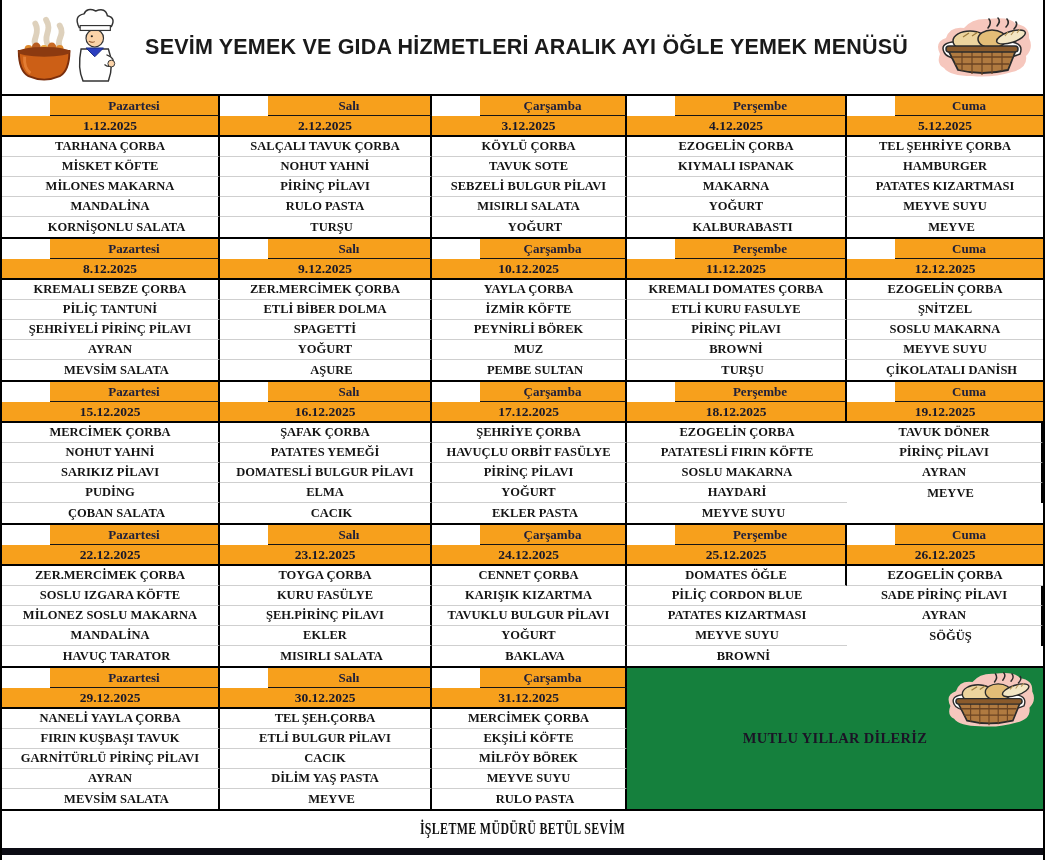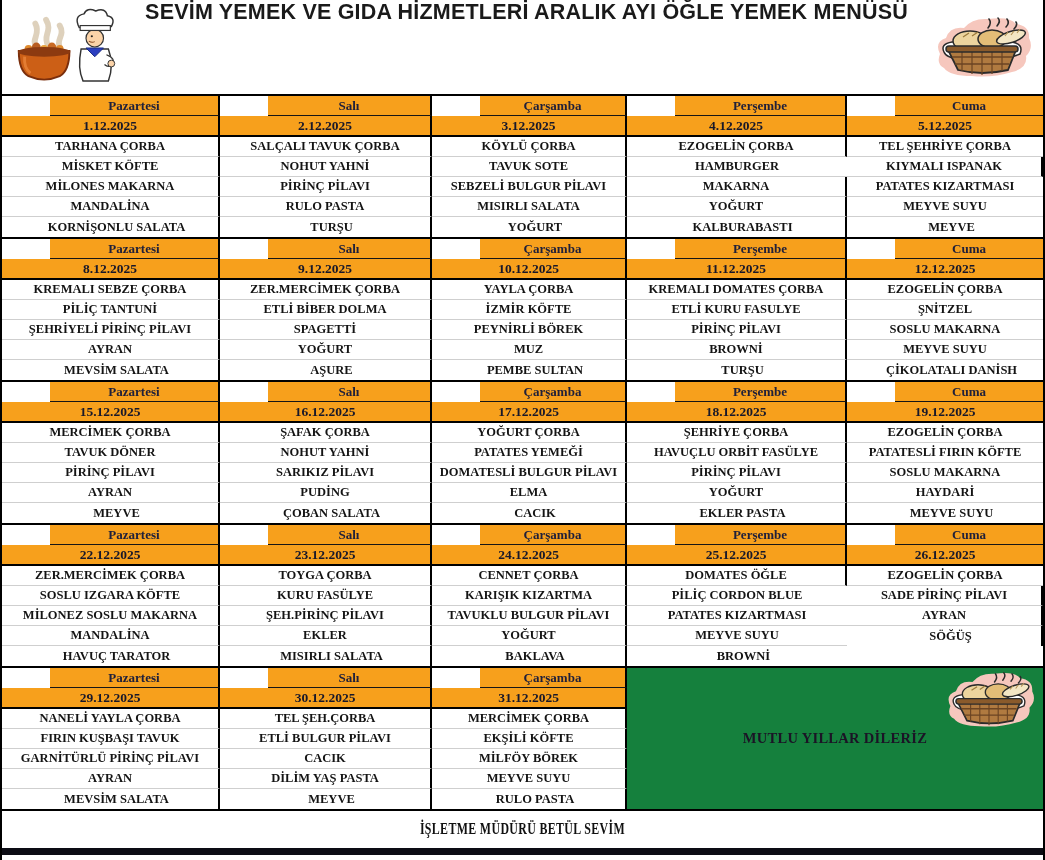--- a/index.html
+++ b/index.html
@@ -8,21 +8,21 @@
     position: relative;
     width: 1045px; height: 860px;
     background: #ffffff;
     border-left: 2px solid #000;
     border-right: 2px solid #000;
     display: flex; flex-direction: column;
     font-family: "Liberation Serif", "DejaVu Serif", serif;
     overflow: hidden;
   }
   
-  .header { height: 108px; display: flex; padding: 0 6px; }
+  .header { height: 108px; display: flex; align-items: center; padding: 0 6px; }
   .chef { width: 118px; flex: 0 0 auto; display:flex; align-items:center; justify-content:center; }
   .title {
     flex: 1; text-align: center;
     font-family: "Liberation Sans", "DejaVu Sans", sans-serif;
     font-size: 21.5px; font-weight: 700; color: #1a1a1a; letter-spacing: 0.2px;
     white-space: nowrap;
   }
   .bread { width: 110px; flex: 0 0 auto; display:flex; align-items:center; justify-content:center; }
   
   .table { width: 100%; border-bottom: 2.5px solid #000; }
@@ -147,22 +147,22 @@
         <div class="cell date-cell">4.12.2025</div>
         <div class="cell date-cell last-col">5.12.2025</div>
         <div class="cell item-cell">TARHANA ÇORBA</div>
         <div class="cell item-cell">SALÇALI TAVUK ÇORBA</div>
         <div class="cell item-cell">KÖYLÜ ÇORBA</div>
         <div class="cell item-cell">EZOGELİN ÇORBA</div>
         <div class="cell item-cell last-col">TEL ŞEHRİYE ÇORBA</div>
         <div class="cell item-cell">MİSKET KÖFTE</div>
         <div class="cell item-cell">NOHUT YAHNİ</div>
         <div class="cell item-cell">TAVUK SOTE</div>
+        <div class="cell item-cell">KIYMALI ISPANAK</div>
         <div class="cell item-cell last-col">HAMBURGER</div>
-        <div class="cell item-cell">KIYMALI ISPANAK</div>
         <div class="cell item-cell">MİLONES MAKARNA</div>
         <div class="cell item-cell">PİRİNÇ PİLAVI</div>
         <div class="cell item-cell">SEBZELİ BULGUR PİLAVI</div>
         <div class="cell item-cell">MAKARNA</div>
         <div class="cell item-cell last-col">PATATES KIZARTMASI</div>
         <div class="cell item-cell">MANDALİNA</div>
         <div class="cell item-cell">RULO PASTA</div>
         <div class="cell item-cell">MISIRLI SALATA</div>
         <div class="cell item-cell">YOĞURT</div>
         <div class="cell item-cell last-col">MEYVE SUYU</div>
@@ -215,21 +215,20 @@
         <div class="cell day-cell">Çarşamba</div>
         <div class="cell day-cell">Perşembe</div>
         <div class="cell day-cell last-col">Cuma</div>
         <div class="cell date-cell">15.12.2025</div>
         <div class="cell date-cell">16.12.2025</div>
         <div class="cell date-cell">17.12.2025</div>
         <div class="cell date-cell">18.12.2025</div>
         <div class="cell date-cell last-col">19.12.2025</div>
         <div class="cell item-cell">MERCİMEK ÇORBA</div>
         <div class="cell item-cell">ŞAFAK ÇORBA</div>
-        <div class="cell item-cell">YOĞURT ÇORBA</div>
         <div class="cell item-cell">ŞEHRİYE ÇORBA</div>
         <div class="cell item-cell last-col">EZOGELİN ÇORBA</div>
         <div class="cell item-cell">TAVUK DÖNER</div>
         <div class="cell item-cell">NOHUT YAHNİ</div>
         <div class="cell item-cell">PATATES YEMEĞİ</div>
         <div class="cell item-cell">HAVUÇLU ORBİT FASÜLYE</div>
         <div class="cell item-cell last-col">PATATESLİ FIRIN KÖFTE</div>
         <div class="cell item-cell">PİRİNÇ PİLAVI</div>
         <div class="cell item-cell">SARIKIZ PİLAVI</div>
         <div class="cell item-cell">DOMATESLİ BULGUR PİLAVI</div>

